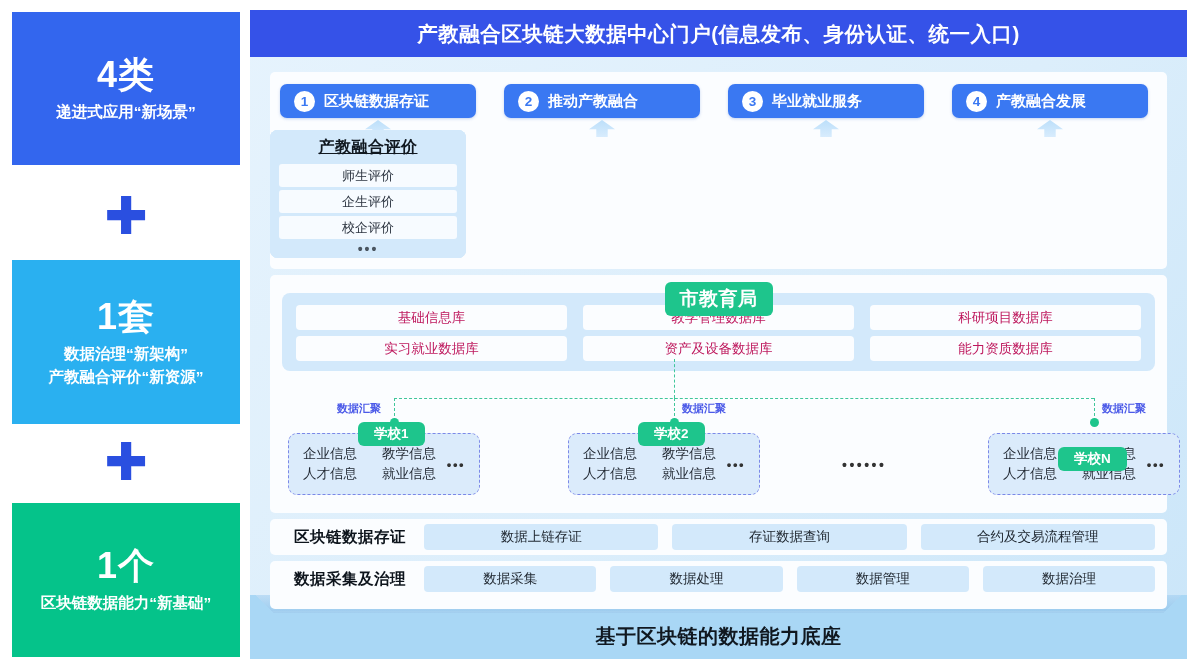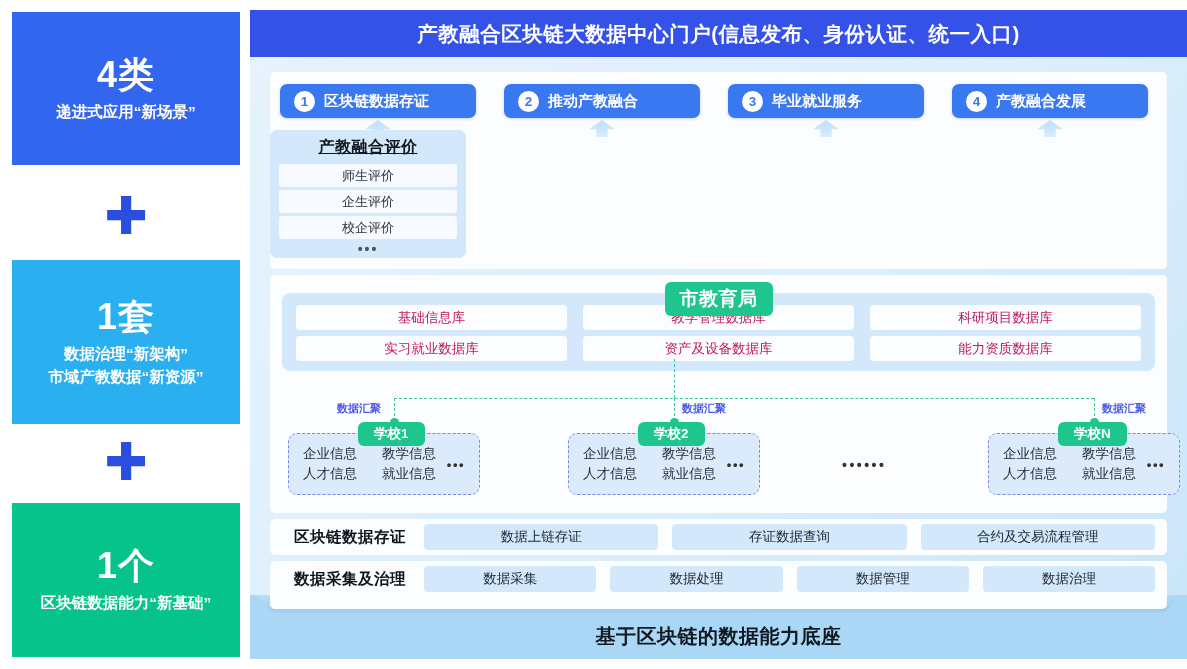--- a/index.html
+++ b/index.html
@@ -177,21 +177,21 @@
   .green-dot.d3 { left: 808px; }
 
   .school-chip {
     position: absolute; top: 45px; z-index: 3;
     background: #1ec58c; color: #ffffff;
     font-size: 13.5px; font-weight: bold;
     padding: 3px 16px; border-radius: 6px;
   }
   .school-chip.c1 { left: 76px; }
   .school-chip.c2 { left: 356px; }
-  .school-chip.c3 { left: 776px; }
+  .school-chip.c3 { left: 776px; margin-top: 25px; }
 
   .school-box {
     position: absolute; top: 56px; width: 192px; height: 62px;
     background: #dbebfb; border: 1.5px dashed #7b88e8; border-radius: 9px;
     display: flex; align-items: center; padding: 0 14px;
   }
   .school-box.b1 { left: 6px; }
   .school-box.b2 { left: 286px; }
   .school-box.b3 { left: 706px; }
   .school-grid {
@@ -241,21 +241,21 @@
   <div class="side-block" id="side-b1">
     <div class="big">4类</div>
     <div class="sub">递进式应用“新场景”</div>
   </div>
 
   <div class="plus-sign" id="plus-1">✚</div>
 
   <div class="side-block" id="side-b2">
     <div class="big">1套</div>
     <div class="sub">数据治理“新架构”</div>
-    <div class="sub">市域产教数据“新资源”</div>
+    <div class="sub">产教融合评价“新资源”</div>
   </div>
 
   <div class="plus-sign" id="plus-2">✚</div>
 
   <div class="side-block" id="side-b3">
     <div class="big">1个</div>
     <div class="sub">区块链数据能力“新基础”</div>
   </div>
 </div>
 

